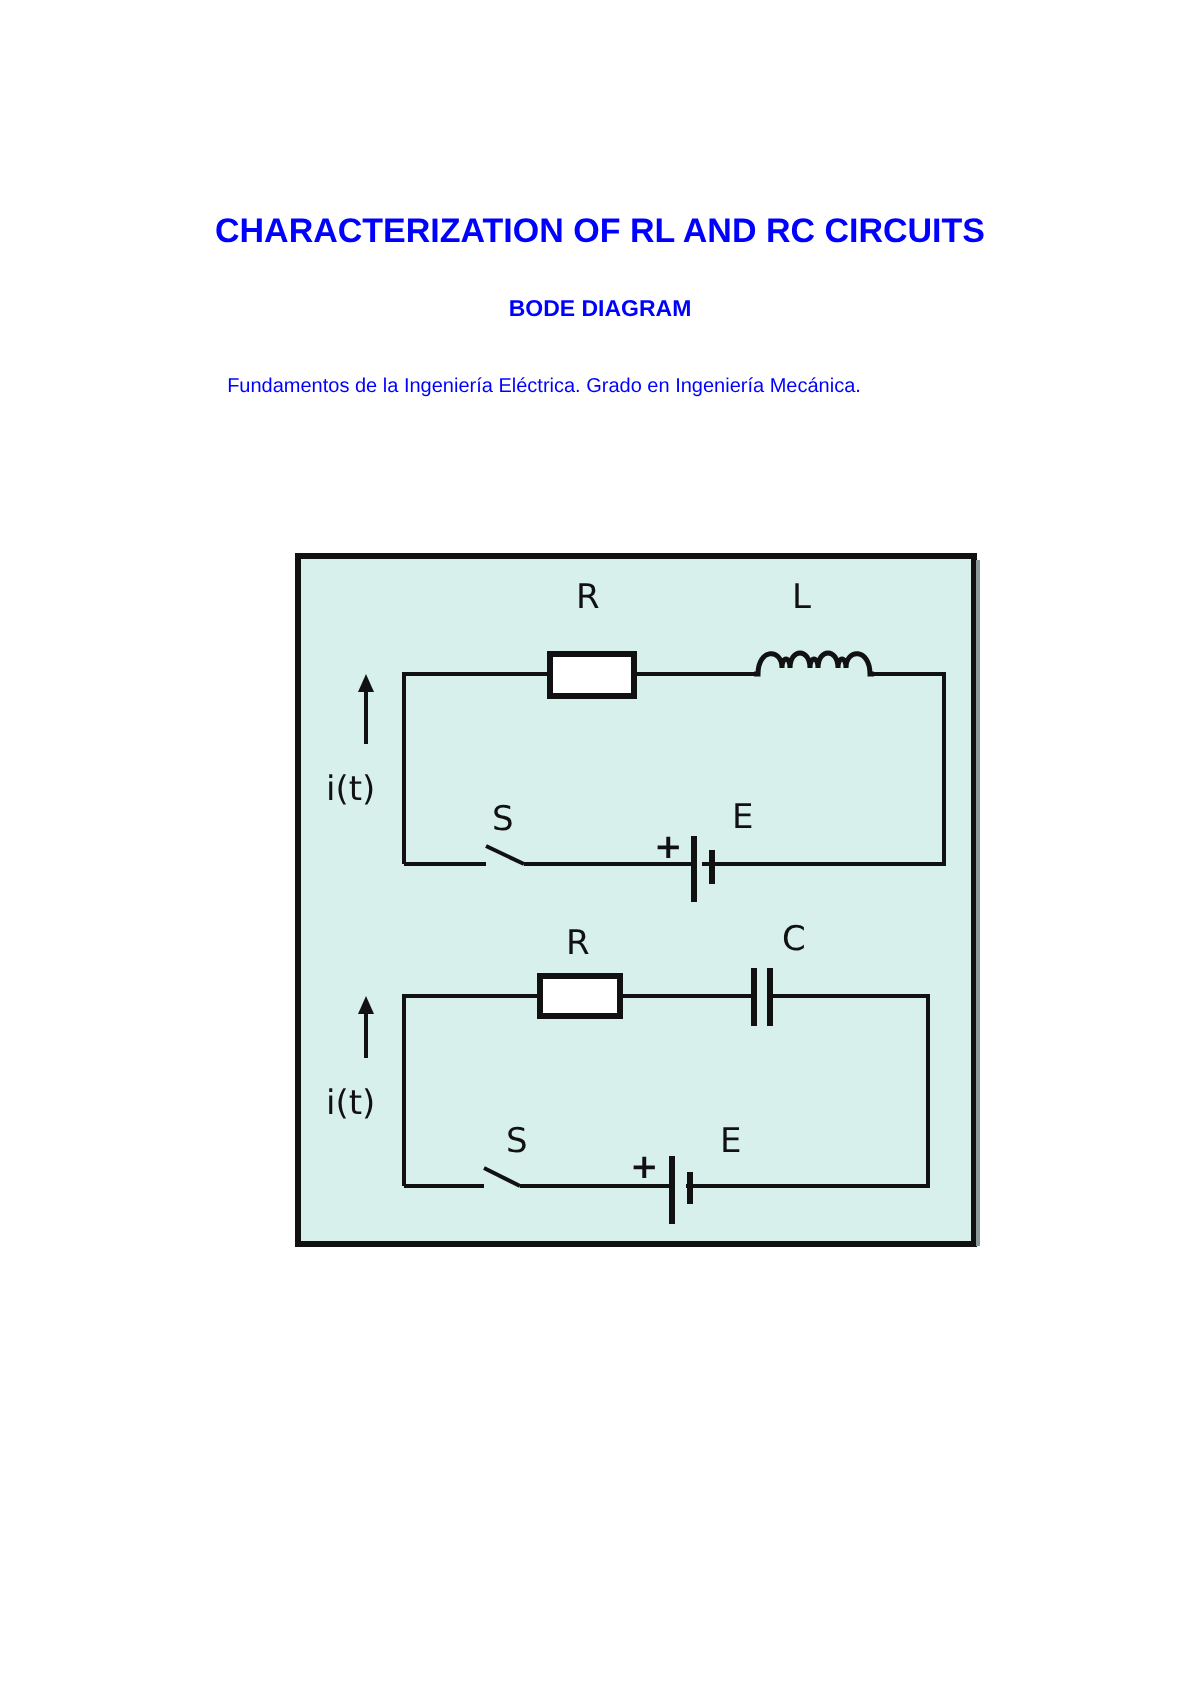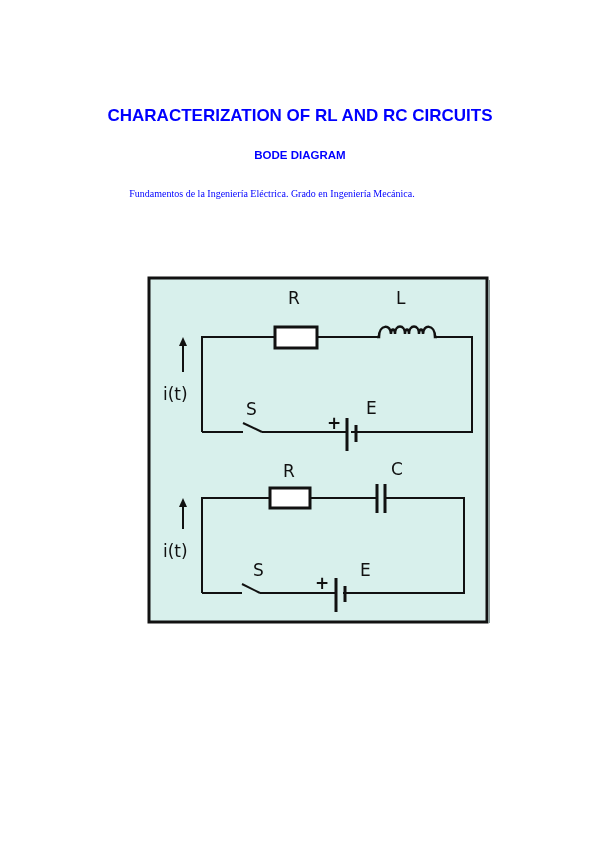--- a/index.html
+++ b/index.html
@@ -9,21 +9,21 @@
     font-family: "Liberation Sans", sans-serif; font-weight: bold; font-size: 17px;
     color: #0000ff; letter-spacing: 0px; margin-top: 32px;
   }
   .subtitle {
     position: absolute; left: 0; top: 149px; width: 600px; text-align: center;
     font-family: "Liberation Sans", sans-serif; font-weight: bold; font-size: 11.5px;
     color: #0000ff;
   }
   .affil {
     position: absolute; left: 0; top: 187px; width: 544px; text-align: center;
-    font-family: Liberation Serif, serif; font-size: 10px; line-height: 13px;
+    font-family: Liberation Sans, sans-serif; font-size: 10px; line-height: 13px;
     color: #0000ff;
   }
   .figure {
     position: absolute; left: 147px; top: 276px; width: 344px; height: 348px;
   }
   .figure svg { display: block; }
   .lbl {
     font-family: "DejaVu Sans", sans-serif; font-size: 17px; fill: #111111;
   }
   .lbl-bold {

